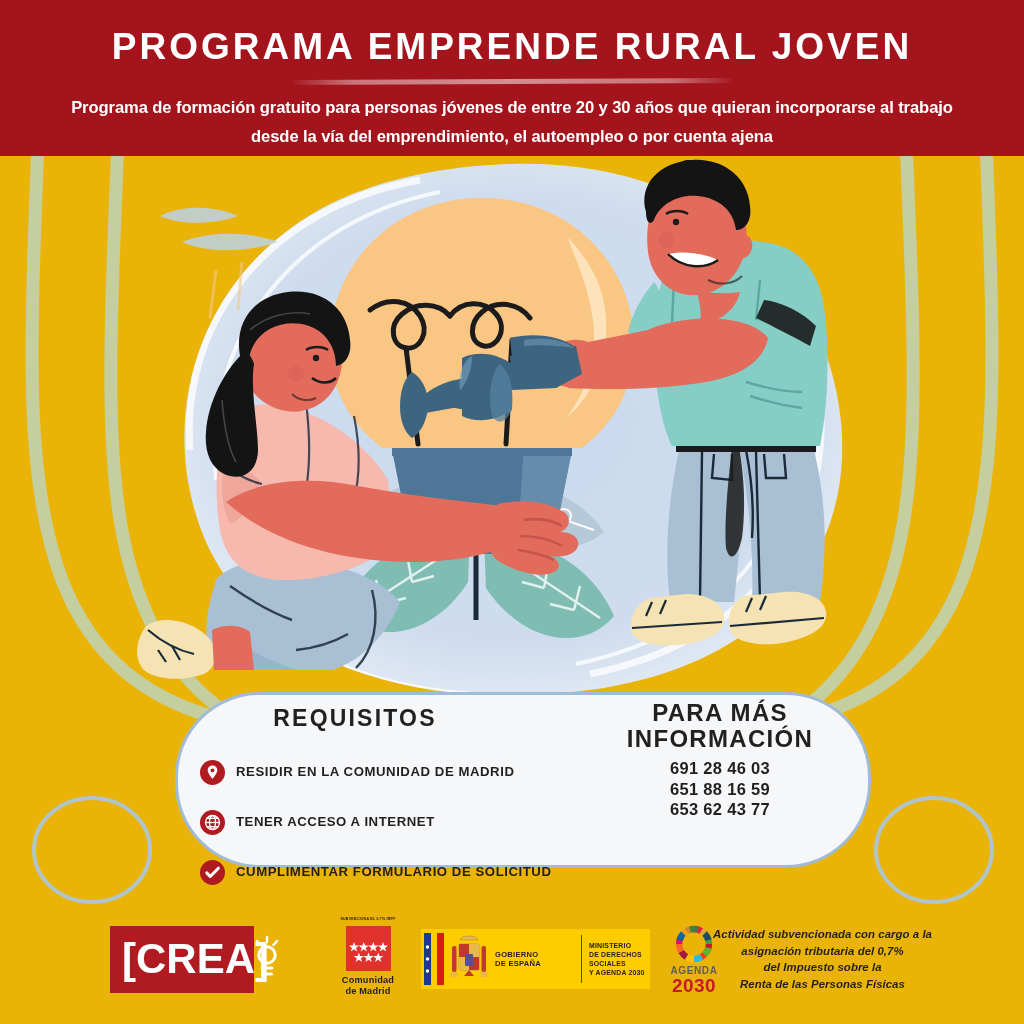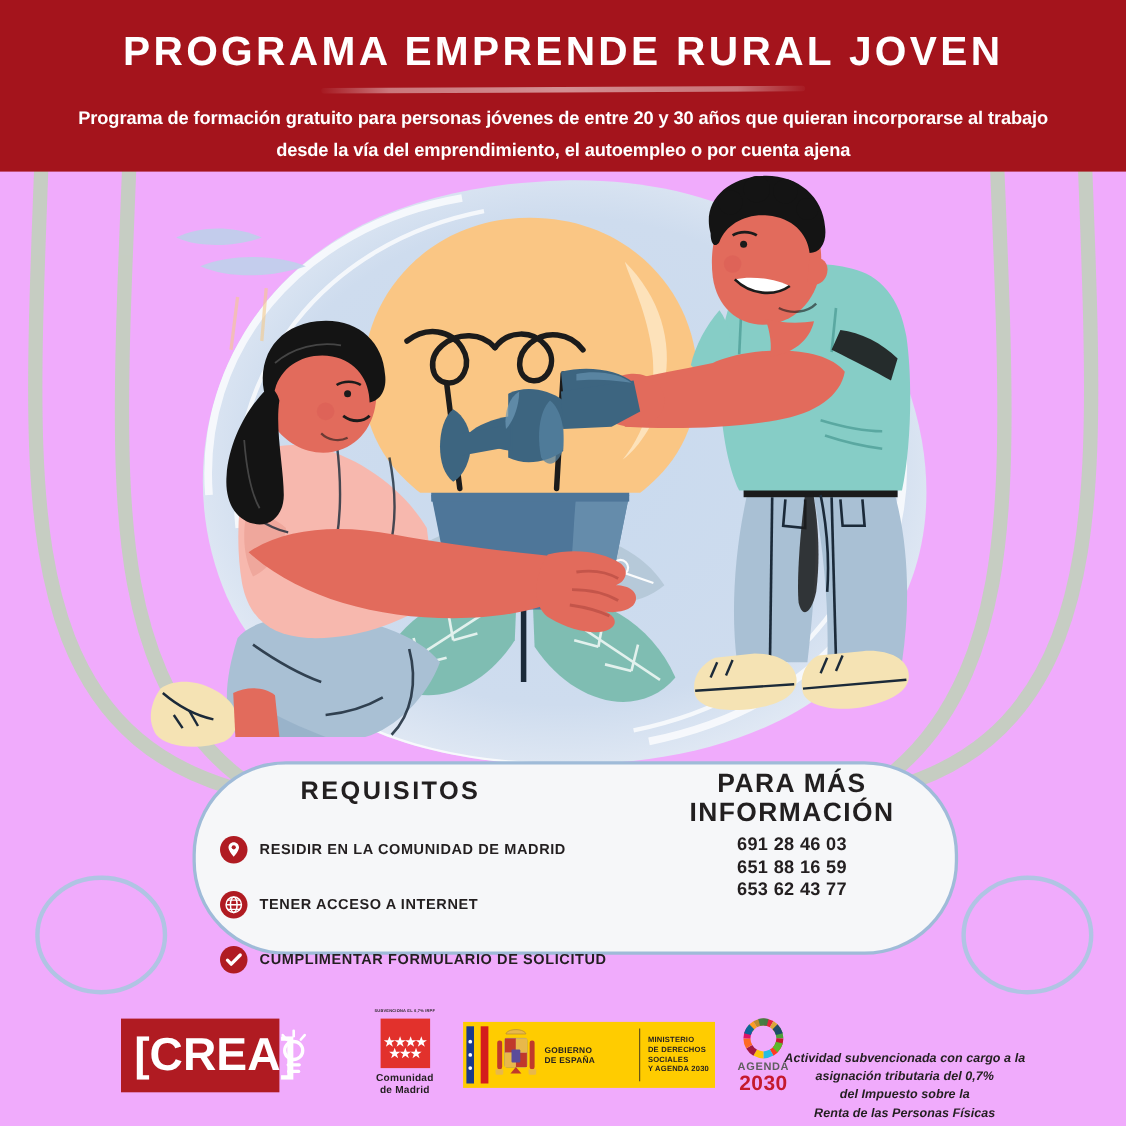--- a/index.html
+++ b/index.html
@@ -5,21 +5,21 @@
   html, body {
     margin: 0;
     padding: 0;
     background: #ffffff;
   }
   #poster {
     position: relative;
     width: 1024px;
     height: 1024px;
     overflow: hidden;
-    background: #f0abfc;
+    background: #eab308;
     font-family: "Liberation Sans", "DejaVu Sans", sans-serif;
   }
 
   
   .header-band {
     position: absolute;
     left: 0; top: 0;
     width: 1024px;
     height: 156px;
     background: #A4141C;
@@ -287,21 +287,20 @@
     left: 705px; top: 21px;
     width: 235px;
     text-align: center;
     font-size: 11.4px;
     font-weight: 700;
     font-style: italic;
     color: #231F20;
     line-height: 16.5px;
     letter-spacing: 0.05px;
     font-family: "Liberation Sans", sans-serif;
-    margin-top: 28px;
   }
 </style>
 </head>
 <body>
 
 <div id="poster">
 
   <svg class="deco-curves" viewBox="0 0 1024 780">
     <g fill="none" stroke="#BFD3B9" stroke-width="13" stroke-linecap="round" opacity="0.85">
       <path d="M38,-10 C30,200 24,330 62,430 C94,512 150,548 210,566"></path>

